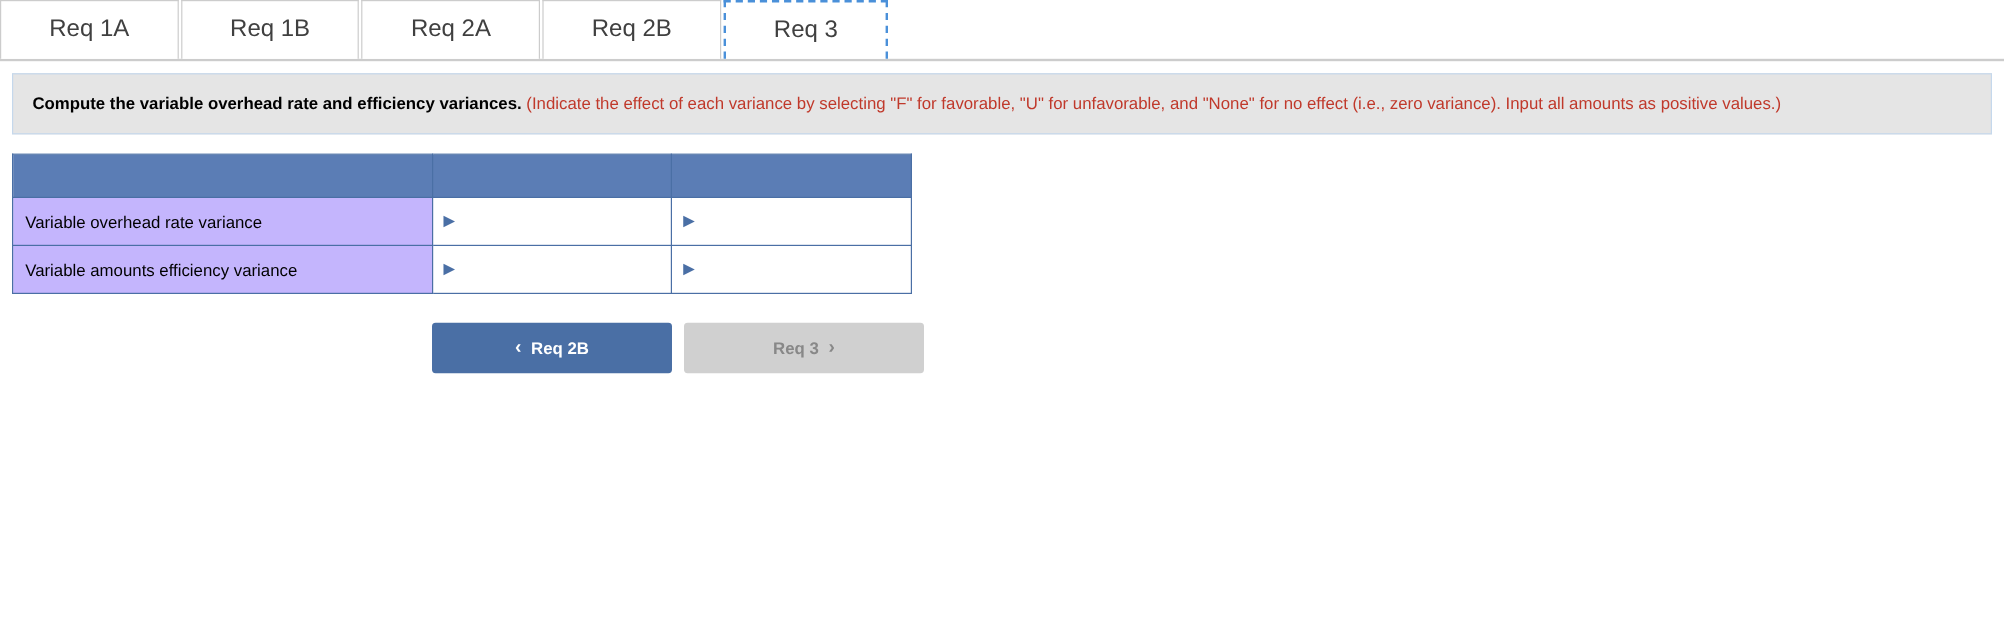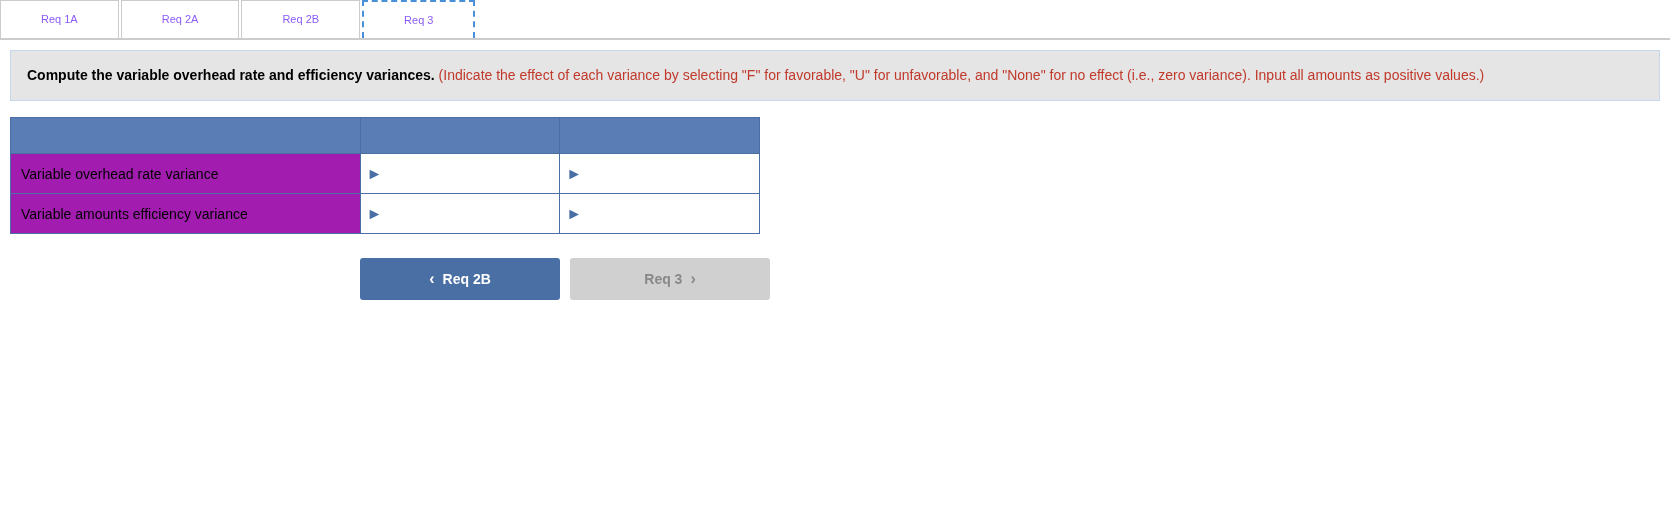--- a/index.html
+++ b/index.html
@@ -21,22 +21,22 @@
       border-bottom: 2px solid #ccc;
       margin-bottom: 0;
     }
 
     .tab {
       padding: 12px 40px;
       border: 1px solid #ccc;
       border-bottom: none;
       background: #fff;
       cursor: pointer;
-      color: #8b5cf6;
-      font-size: 11px;
+      color: #404040;
+      font-size: 20px;
       margin-right: 2px;
     }
 
     .tab.active {
       border: 2px dashed #4a90d9;
       border-bottom: none;
       background: #fff;
       font-weight: normal;
     }
 
@@ -96,21 +96,21 @@
     table tbody tr td {
       border: 1px solid #4a6fa5;
       padding: 8px 10px;
       vertical-align: middle;
       height: 40px;
     }
 
     table tbody tr td:first-child {
       font-size: 14px;
       color: #000;
-      background: #a21caf;
+      background: #c4b5fd;
     }
 
     table tbody tr td.input-cell {
       background: #fff;
       padding: 0;
     }
 
     .input-wrapper {
       display: flex;
       align-items: center;
@@ -178,20 +178,21 @@
 
     .content-area {
       padding: 0 10px;
     }
   </style>
 </head>
 <body>
 
 <div class="tabs-container">
   <div class="tab">Req 1A</div>
+  <div class="tab">Req 1B</div>
   <div class="tab">Req 2A</div>
   <div class="tab">Req 2B</div>
   <div class="tab active">Req 3</div>
 </div>
 
 <div class="content-area">
   <div class="instruction-box">
     <span class="black-text">Compute the variable overhead rate and efficiency variances.</span><span class="red-text"> (Indicate the effect of each variance by selecting "F" for favorable, "U" for unfavorable, and "None" for no effect (i.e., zero variance). Input all amounts as positive values.)</span>
   </div>
 

